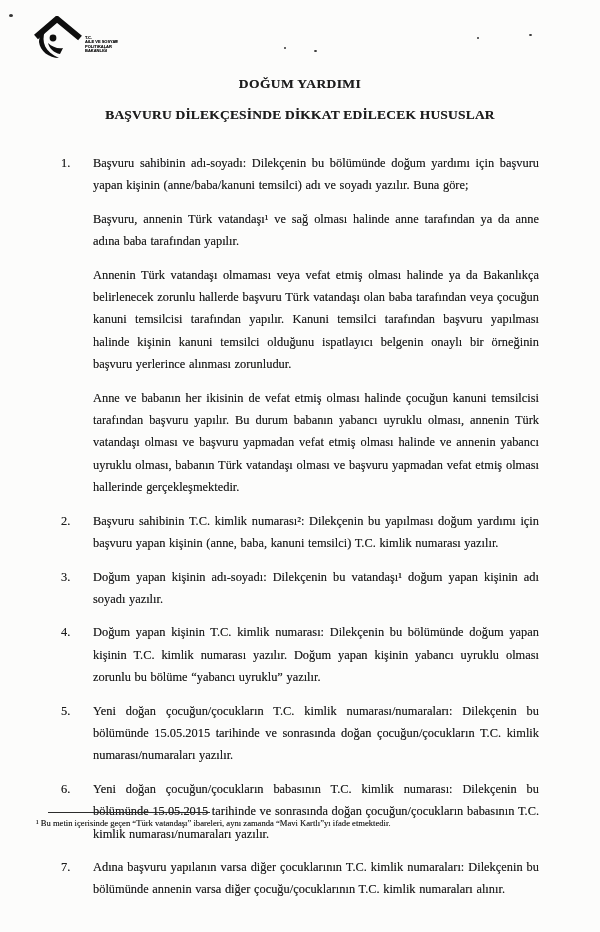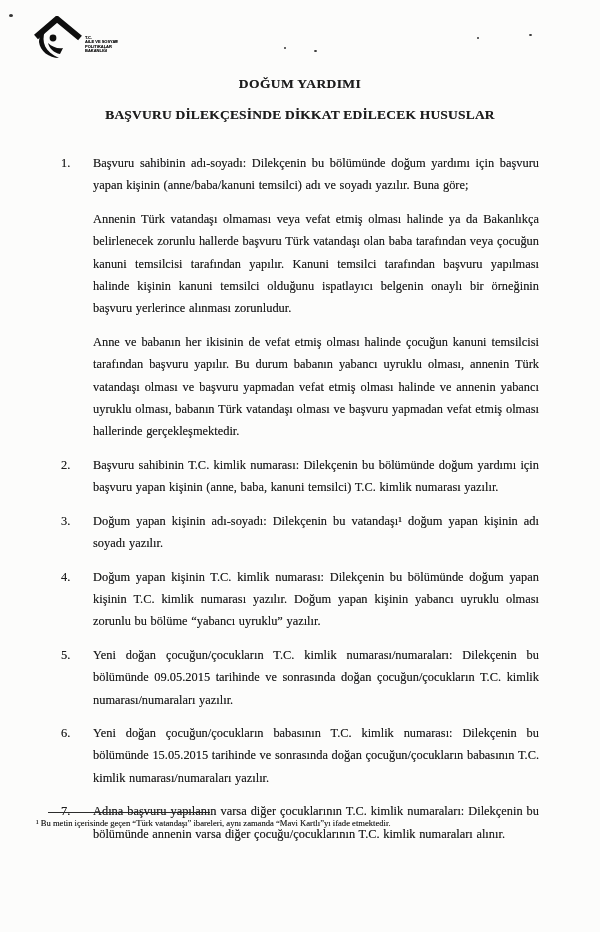--- a/index.html
+++ b/index.html
@@ -69,38 +69,39 @@
 
   <div class="titles">
     <h1>DOĞUM YARDIMI</h1>
     <h2>BAŞVURU DİLEKÇESİNDE DİKKAT EDİLECEK HUSUSLAR</h2>
   </div>
 
   <ol class="items">
     <li class="item">
       <span class="num">1.</span>
       <p>Başvuru sahibinin adı-soyadı:  Dilekçenin bu bölümünde doğum yardımı için başvuru yapan kişinin (anne/baba/kanuni temsilci) adı ve soyadı yazılır. Buna göre;</p>
+      <p>Başvuru, annenin Türk vatandaşı¹ ve sağ olması halinde anne tarafından ya da anne adına baba tarafından yapılır.</p>
       <p>Annenin Türk vatandaşı olmaması veya vefat etmiş olması halinde ya da Bakanlıkça belirlenecek zorunlu hallerde başvuru Türk vatandaşı olan baba tarafından veya çocuğun kanuni temsilcisi tarafından yapılır. Kanuni temsilci tarafından başvuru yapılması halinde kişinin kanuni temsilci olduğunu ispatlayıcı belgenin onaylı bir örneğinin başvuru yerlerince alınması zorunludur.</p>
       <p>Anne ve babanın her ikisinin de vefat etmiş olması halinde çocuğun kanuni temsilcisi tarafından başvuru yapılır. Bu durum babanın yabancı uyruklu olması, annenin Türk vatandaşı olması ve başvuru yapmadan vefat etmiş olması halinde ve annenin yabancı uyruklu olması, babanın Türk vatandaşı olması ve başvuru yapmadan vefat etmiş olması hallerinde gerçekleşmektedir.</p>
     </li>
     <li class="item">
       <span class="num">2.</span>
-      <p>Başvuru sahibinin T.C. kimlik numarası: Dilekçenin bu bölümünde doğum yardımı için başvuru yapan kişinin (anne, baba, kanuni temsilci) T.C. kimlik numarası yazılır.</p>
+      <p>Başvuru sahibinin T.C. kimlik numarası²: Dilekçenin bu yapılması doğum yardımı için başvuru yapan kişinin (anne, baba, kanuni temsilci) T.C. kimlik numarası yazılır.</p>
     </li>
     <li class="item">
       <span class="num">3.</span>
       <p>Doğum yapan kişinin adı-soyadı: Dilekçenin bu vatandaşı¹ doğum yapan kişinin adı soyadı yazılır.</p>
     </li>
     <li class="item">
       <span class="num">4.</span>
       <p>Doğum yapan kişinin T.C. kimlik numarası: Dilekçenin bu bölümünde doğum yapan kişinin T.C. kimlik numarası yazılır. Doğum yapan kişinin yabancı uyruklu olması zorunlu bu bölüme “yabancı uyruklu” yazılır.</p>
     </li>
     <li class="item">
       <span class="num">5.</span>
-      <p>Yeni doğan çocuğun/çocukların T.C. kimlik numarası/numaraları: Dilekçenin bu bölümünde 09.05.2015 tarihinde ve sonrasında doğan çocuğun/çocukların T.C. kimlik numarası/numaraları yazılır.</p>
+      <p>Yeni doğan çocuğun/çocukların T.C. kimlik numarası/numaraları: Dilekçenin bu bölümünde 15.05.2015 tarihinde ve sonrasında doğan çocuğun/çocukların T.C. kimlik numarası/numaraları yazılır.</p>
     </li>
     <li class="item">
       <span class="num">6.</span>
       <p>Yeni doğan çocuğun/çocukların babasının T.C. kimlik numarası: Dilekçenin bu bölümünde 15.05.2015 tarihinde ve sonrasında doğan çocuğun/çocukların babasının T.C. kimlik numarası/numaraları yazılır.</p>
     </li>
     <li class="item">
       <span class="num">7.</span>
       <p>Adına başvuru yapılanın varsa diğer çocuklarının T.C. kimlik numaraları: Dilekçenin bu bölümünde annenin varsa diğer çocuğu/çocuklarının T.C. kimlik numaraları alınır.</p>
     </li>
   </ol>

